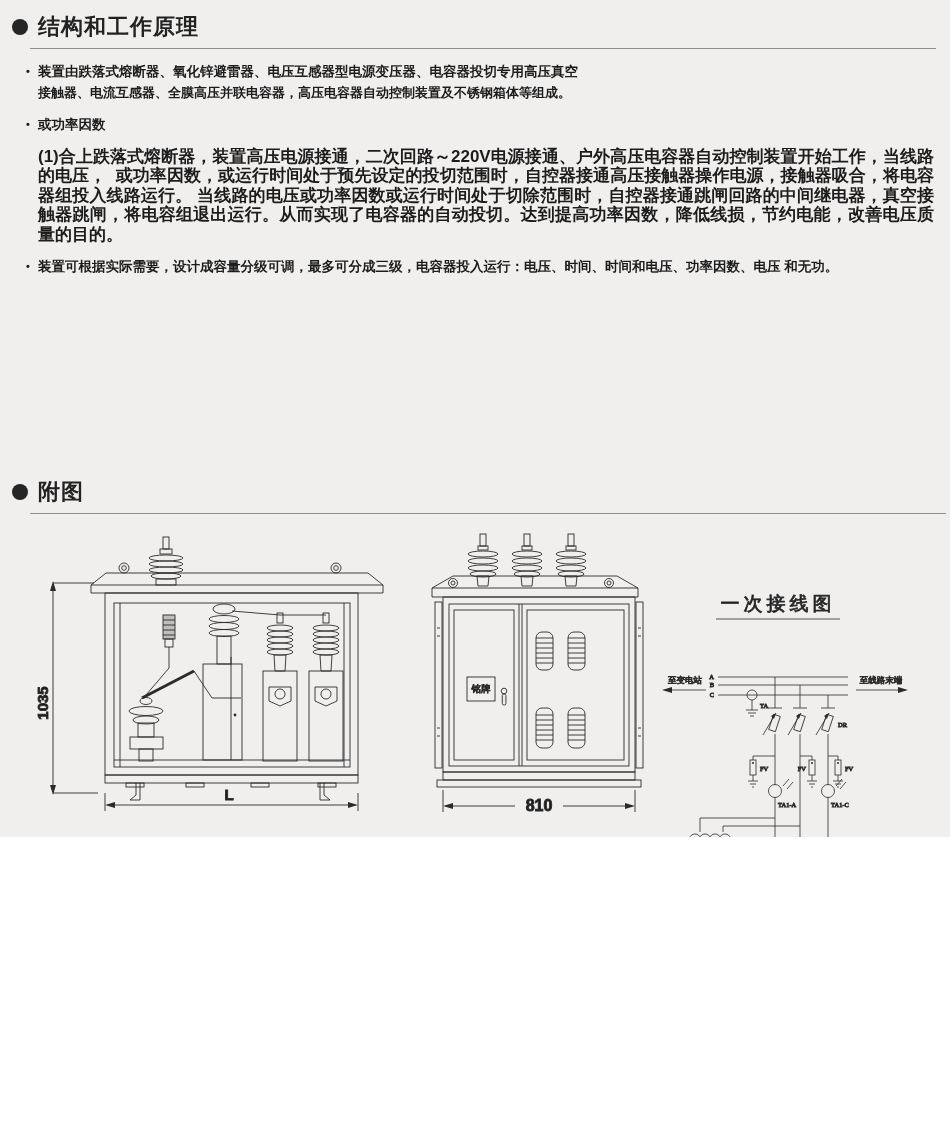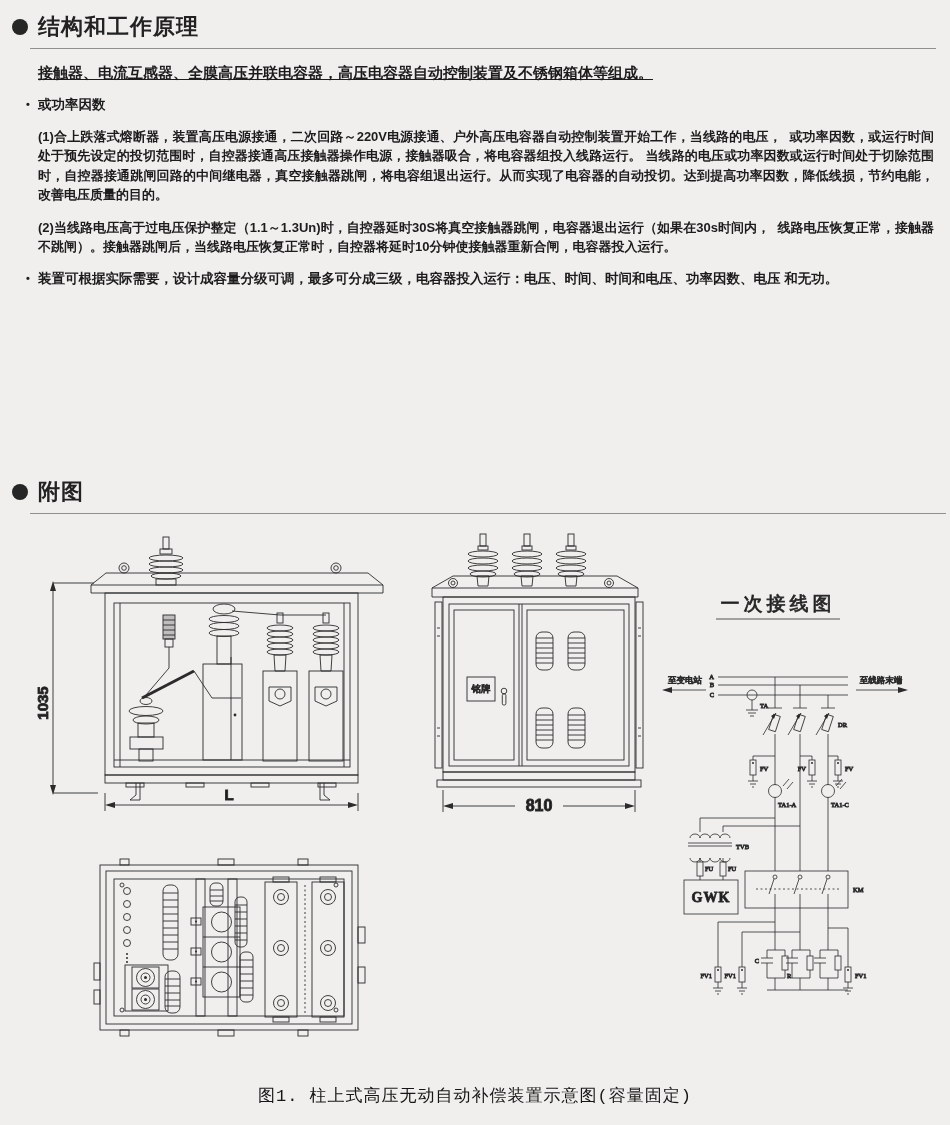--- a/index.html
+++ b/index.html
@@ -1,33 +1,33 @@
 <!DOCTYPE html>
 <html><head>
 <meta charset="utf-8">
 <style>
   html,body{margin:0;padding:0;}
   .page{
     position:relative;
-    width:950px;height:1125px;
+    width:950px;height:837px;
     background:#f1efee;
     font-family:"Liberation Sans",sans-serif;
     color:#1c1c1c;
     overflow:hidden;
   }
   .text-sec{padding:12px 14px 0 12px;}
   .sec-header{display:flex;align-items:center;gap:10px;margin:0 0 0 0;}
   .sec-dot{width:16px;height:16px;border-radius:50%;background:#262626;flex:0 0 auto;}
   .sec-title{font-size:22px;font-weight:800;letter-spacing:1px;color:#222;}
   .sec-rule{border:none;border-top:1.5px solid #8f8f8f;margin:6px 0 0 18px;}
   .body-text{margin-left:14px;margin-right:2px;}
   .bullet-line{position:relative;padding-left:12px;font-size:13.5px;font-weight:600;line-height:19px;margin-top:13px;}
   .bullet-line::before{content:"•";position:absolute;left:0;top:0;font-size:11px;}
-  .cont-line{padding-left:12px;font-size:15px;font-weight:600;line-height:19px;margin-top:14px;text-decoration:underline;}
-  .para{padding-left:12px;font-size:13px;font-weight:600;line-height:19.4px;margin:13px 0 0 0;
+  .cont-line{padding-left:12px;font-size:13px;font-weight:600;line-height:19px;margin-top:2px;}
+  .para{padding-left:12px;font-size:17px;font-weight:600;line-height:19.4px;margin:13px 0 0 0;
         white-space:pre-wrap;text-align:justify;}
   .sec2{position:absolute;left:12px;right:4px;top:477px;}
   .fig-svg{position:absolute;}
   .caption{position:absolute;left:0;right:0;top:1084px;text-align:center;
            font-family:Liberation Mono, monospace;font-size:17px;color:#161616;letter-spacing:1px;}
   svg{overflow:visible;}
   svg text{font-family:"Liberation Serif",serif;fill:#1c1c1c;}
   .lbl{font-size:6.5px;}
   .dim{font-family:"Liberation Sans",sans-serif;font-weight:600;}
 </style>
@@ -36,24 +36,24 @@
 
 <div class="page">
 
   <div class="text-sec">
     <div class="sec-header">
       <span class="sec-dot"></span>
       <span class="sec-title">结构和工作原理</span>
     </div>
     <hr class="sec-rule">
     <div class="body-text">
+      <div class="bullet-line">装置由跌落式熔断器、氧化锌避雷器、电压互感器型电源变压器、电容器投切专用高压真空</div>
       <div class="cont-line">接触器、电流互感器、全膜高压并联电容器，高压电容器自动控制装置及不锈钢箱体等组成。</div>
       <div class="bullet-line">或功率因数</div>
       <div class="para">(1)合上跌落式熔断器，装置高压电源接通，二次回路～220V电源接通、户外高压电容器自动控制装置开始工作，当线路的电压，  或功率因数，或运行时间处于预先设定的投切范围时，自控器接通高压接触器操作电源，接触器吸合，将电容器组投入线路运行。 当线路的电压或功率因数或运行时间处于切除范围时，自控器接通跳闸回路的中间继电器，真空接触器跳闸，将电容组退出运行。从而实现了电容器的自动投切。达到提高功率因数，降低线损，节约电能，改善电压质量的目的。</div>
-      <div class="para">(2)当线路电压高于过电压保护整定（1.1～1.3Un)时，自控器延时30S将真空接触器跳闸，电容器退出运行（如果在30s时间内，  线路电压恢复正常，接触器不跳闸）。接触器跳闸后，当线路电压恢复正常时，自控器将延时10分钟使接触器重新合闸，电容器投入运行。</div>
       <div class="bullet-line">装置可根据实际需要，设计成容量分级可调，最多可分成三级，电容器投入运行：电压、时间、时间和电压、功率因数、电压 和无功。</div>
     </div>
   </div>
 
   <div class="sec2">
     <div class="sec-header">
       <span class="sec-dot"></span>
       <span class="sec-title">附图</span>
     </div>
     <hr class="sec-rule">

